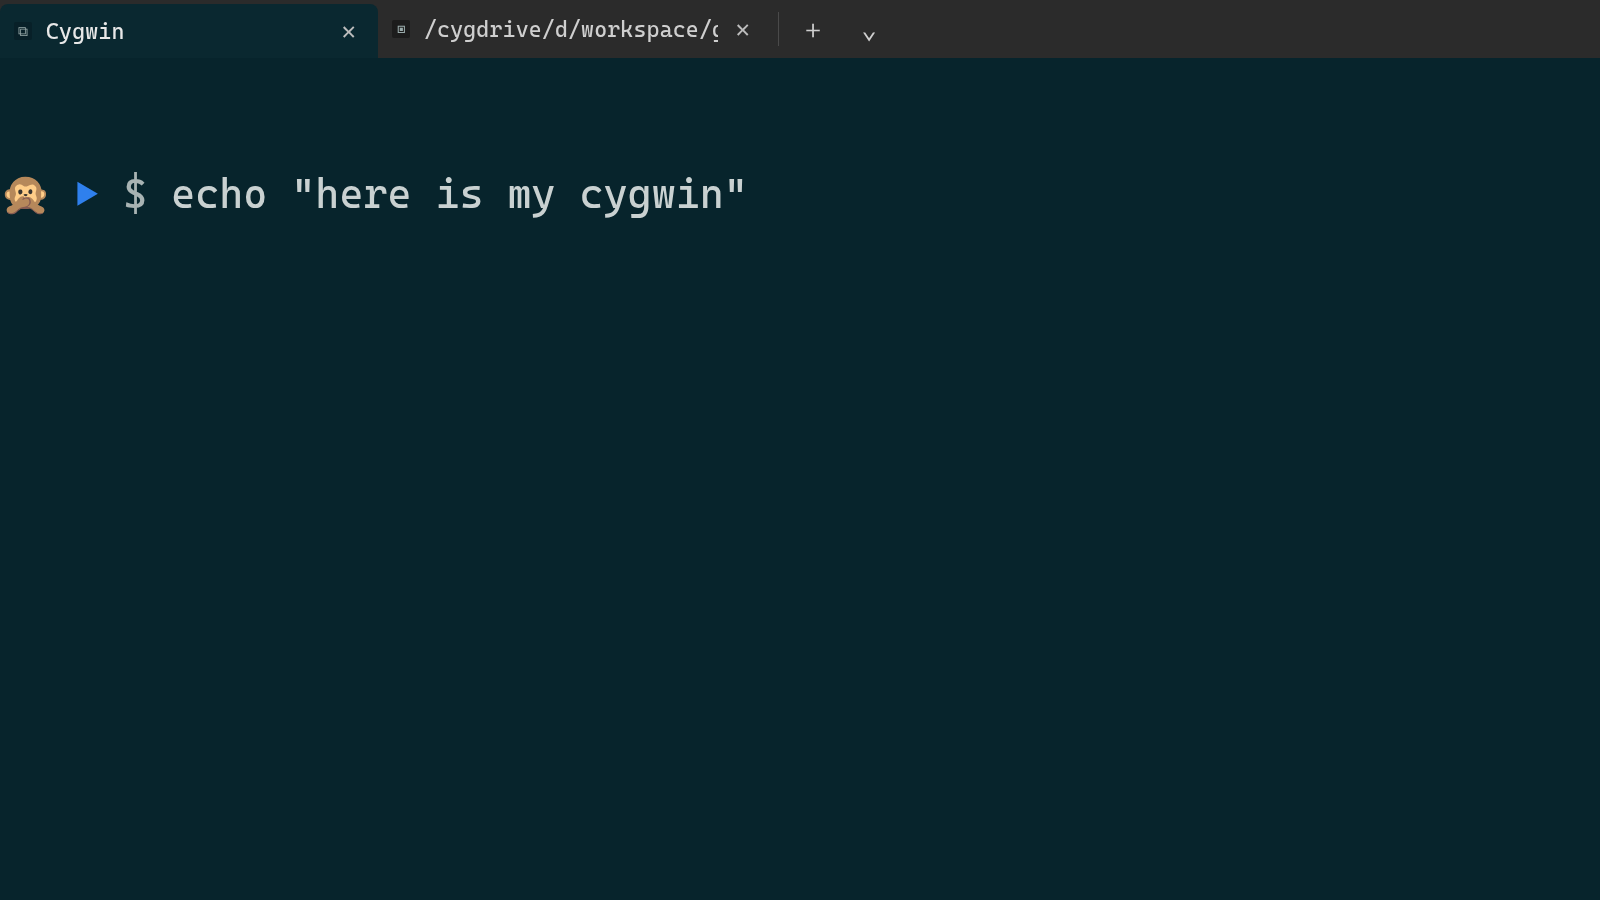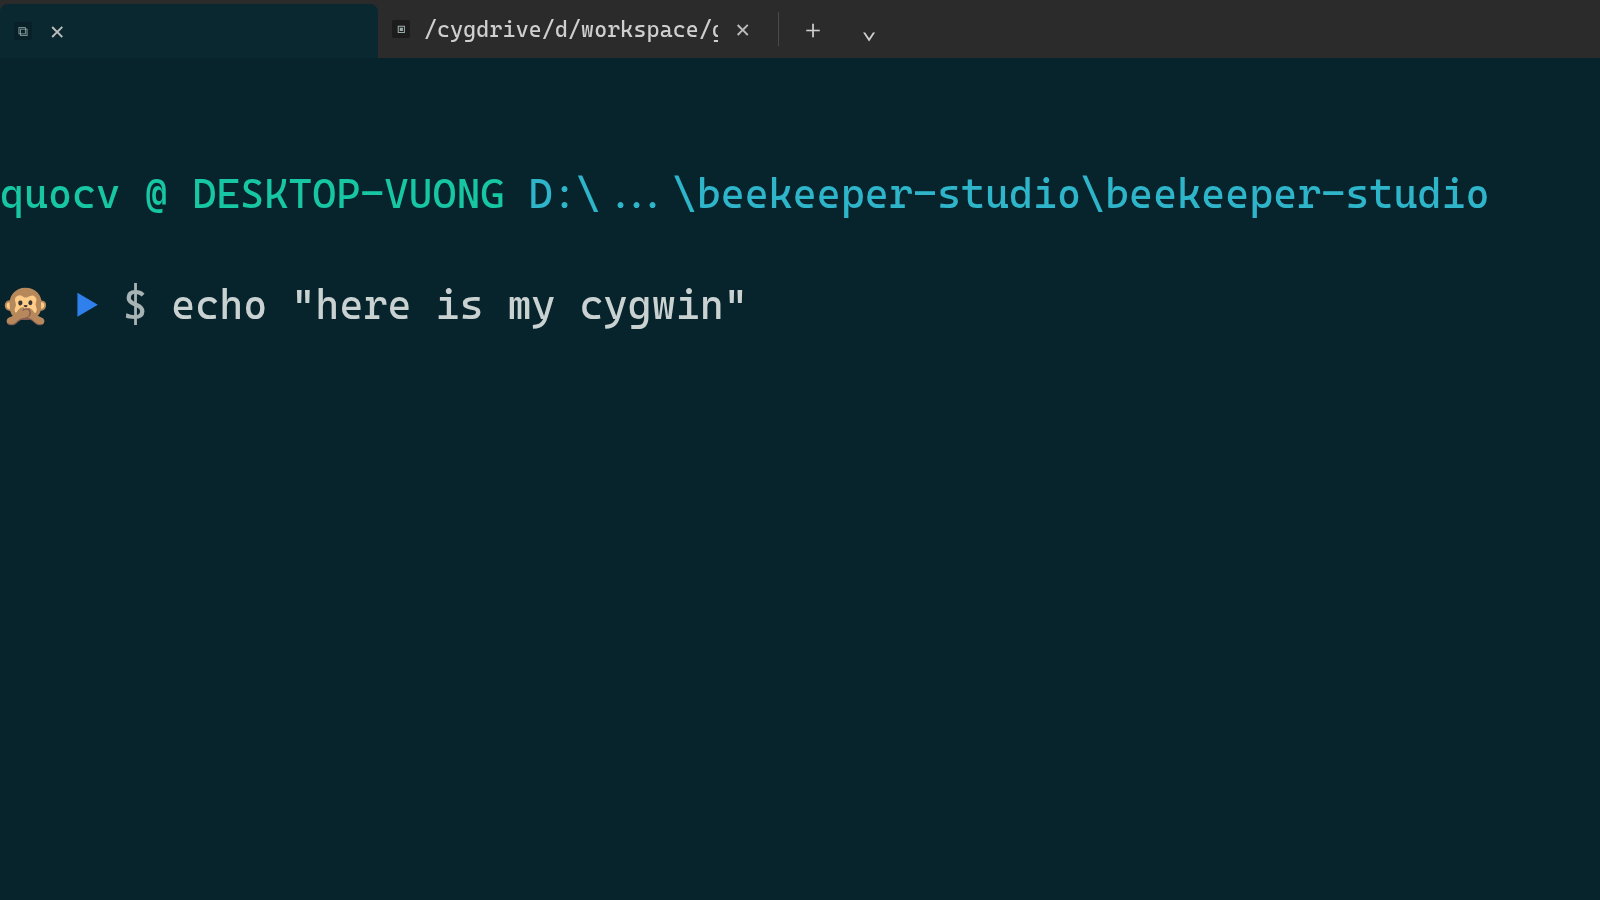--- a/index.html
+++ b/index.html
@@ -103,31 +103,31 @@
   .arrow     { color: #2f80ed; }
   .dollar    { color: #a8b3b3; }
   .emoji     { font-family: 'Apple Color Emoji','Segoe UI Emoji','Noto Color Emoji',sans-serif; }
 </style>
 </head>
 <body>
 
 <div class="tabbar">
   <div class="tab active">
     <span class="icon-slot">⧉</span>
+    <span class="title">Cygwin</span>
     <span class="close">✕</span>
   </div>
 
   <div class="tab inactive">
     <span class="icon-slot">▣</span>
     <span class="title">/cygdrive/d/workspace/github.c</span>
     <span class="close">✕</span>
   </div>
 
   <div class="divider"></div>
 
   <div class="control">＋</div>
   <div class="control">⌄</div>
 </div>
 
 <div class="terminal">
-<div class="line"><span class="user-host">quocv @ DESKTOP-VUONG</span> <span class="path">D:\...\beekeeper-studio\beekeeper-studio</span></div>
 <div class="line"><span class="emoji">🙊</span> <span class="arrow">▶</span> <span class="dollar">$</span> <span>echo "here is my cygwin"</span></div>
 </div>
 
 </body></html>

